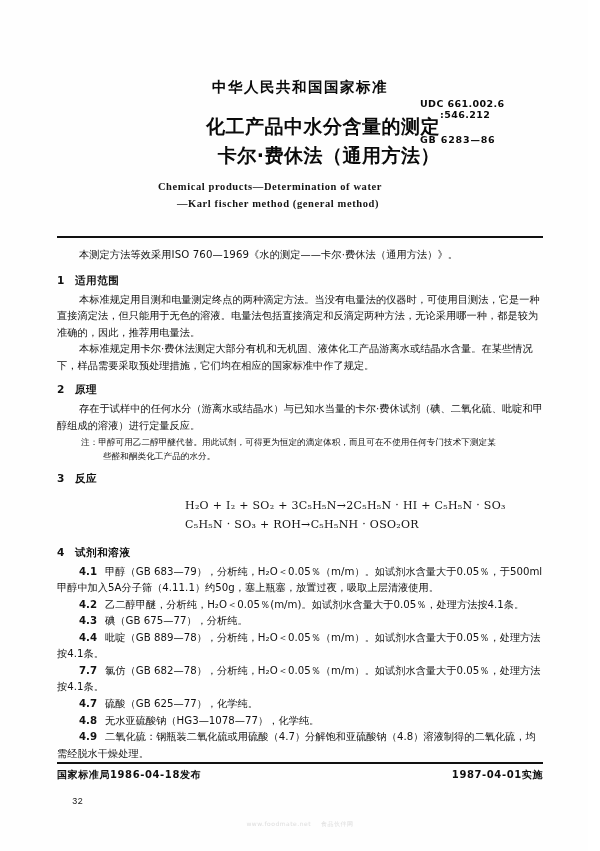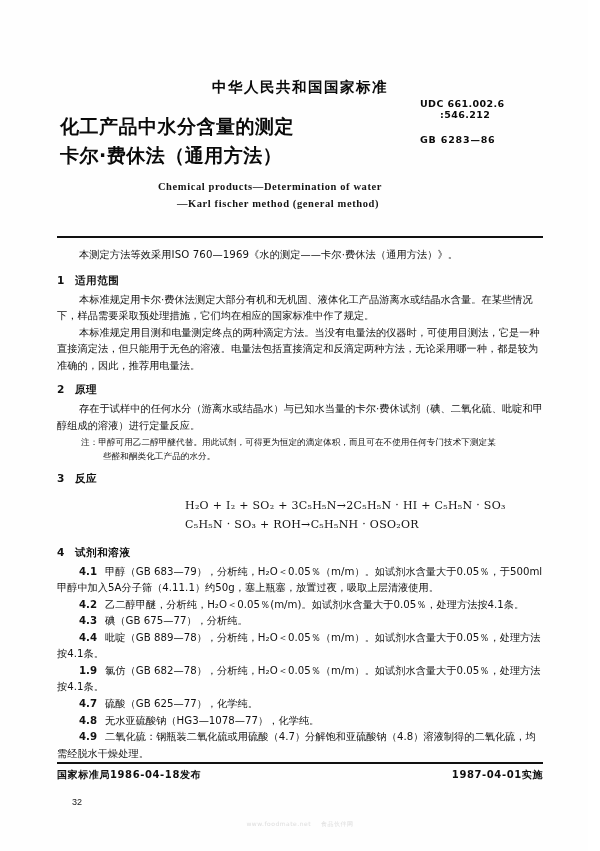--- a/index.html
+++ b/index.html
@@ -38,21 +38,21 @@
     font-weight: bold;
     letter-spacing: 1.5px;
     color: #0a0a0a;
   }
 
   .title-block {
     position: absolute;
     left: 60px;
     top: 112px;
     width: 380px;
-    text-align: left;
+    text-align: right;
   }
   .doc-title {
     font-family: "DejaVu Sans", sans-serif;
     font-size: 19px;
     font-weight: bold;
     letter-spacing: 0.5px;
     line-height: 1.55;
     color: #0a0a0a;
   }
 
@@ -184,21 +184,21 @@
     letter-spacing: 0.6px;
     color: #0f0f0f;
     display: flex;
     justify-content: space-between;
     gap: 20px;
   }
   .page-num {
     position: absolute;
     left: 72px;
     top: 797px;
-    font-family: Liberation Sans, sans-serif;
+    font-family: Liberation Mono, monospace;
     font-size: 9px;
     color: #1a1a1a;
   }
   .watermark {
     position: absolute;
     left: 0;
     top: 820px;
     width: 600px;
     text-align: center;
     font-family: "DejaVu Sans", sans-serif;
@@ -236,22 +236,22 @@
   <div class="rule-top"></div>
 
   <div class="body">
 
     <div class="p-intro">本测定方法等效采用ISO 760—1969《水的测定——卡尔·费休法（通用方法）》。</div>
 
     <div class="sec">
       <div class="sec-head">
         <span class="num">1</span><span>适用范围</span>
       </div>
+      <div class="para">本标准规定用目测和电量测定终点的两种滴定方法。当没有电量法的仪器时，可使用目测法，它是一种直接滴定法，但只能用于无色的溶液。电量法包括直接滴定和反滴定两种方法，无论采用哪一种，都是较为准确的，因此，推荐用电量法。</div>
       <div class="para">本标准规定用卡尔·费休法测定大部分有机和无机固、液体化工产品游离水或结晶水含量。在某些情况下，样品需要采取预处理措施，它们均在相应的国家标准中作了规定。</div>
-      <div class="para">本标准规定用目测和电量测定终点的两种滴定方法。当没有电量法的仪器时，可使用目测法，它是一种直接滴定法，但只能用于无色的溶液。电量法包括直接滴定和反滴定两种方法，无论采用哪一种，都是较为准确的，因此，推荐用电量法。</div>
     </div>
 
     <div class="sec">
       <div class="sec-head">
         <span class="num">2</span><span>原理</span>
       </div>
       <div class="para">存在于试样中的任何水分（游离水或结晶水）与已知水当量的卡尔·费休试剂（碘、二氧化硫、吡啶和甲醇组成的溶液）进行定量反应。</div>
       <div class="note">
         <span>注：</span><span>甲醇可用乙二醇甲醚代替。用此试剂，可得更为恒定的滴定体积，而且可在不使用任何专门技术下测定某</span>
         <span class="note-cont">些醛和酮类化工产品的水分。</span>
@@ -270,21 +270,21 @@
 
     <div class="sec">
       <div class="sec-head">
         <span class="num">4</span><span>试剂和溶液</span>
       </div>
       <div class="reagents">
         <div class="reagent"><span class="rn">4.1</span><span>甲醇（GB 683—79），分析纯，H₂O＜0.05％（m/m）。如试剂水含量大于0.05％，于500ml甲醇中加入5A分子筛（4.11.1）约50g，塞上瓶塞，放置过夜，吸取上层清液使用。</span></div>
         <div class="reagent"><span class="rn">4.2</span><span>乙二醇甲醚，分析纯，H₂O＜0.05％(m/m)。如试剂水含量大于0.05％，处理方法按4.1条。</span></div>
         <div class="reagent"><span class="rn">4.3</span><span>碘（GB 675—77），分析纯。</span></div>
         <div class="reagent"><span class="rn">4.4</span><span>吡啶（GB 889—78），分析纯，H₂O＜0.05％（m/m）。如试剂水含量大于0.05％，处理方法按4.1条。</span></div>
-        <div class="reagent"><span class="rn">1.9</span><span>氯仿（GB 682—78），分析纯，H₂O＜0.05％（m/m）。如试剂水含量大于0.05％，处理方法按4.1条。</span></div>
+        <div class="reagent"><span class="rn">7.7</span><span>氯仿（GB 682—78），分析纯，H₂O＜0.05％（m/m）。如试剂水含量大于0.05％，处理方法按4.1条。</span></div>
         <div class="reagent"><span class="rn">4.7</span><span>硫酸（GB 625—77），化学纯。</span></div>
         <div class="reagent"><span class="rn">4.8</span><span>无水亚硫酸钠（HG3—1078—77），化学纯。</span></div>
         <div class="reagent"><span class="rn">4.9</span><span>二氧化硫：钢瓶装二氧化硫或用硫酸（4.7）分解饱和亚硫酸钠（4.8）溶液制得的二氧化硫，均需经脱水干燥处理。</span></div>
       </div>
     </div>
 
   </div>
 
   <div class="rule-bottom"></div>
   <div class="footer">

